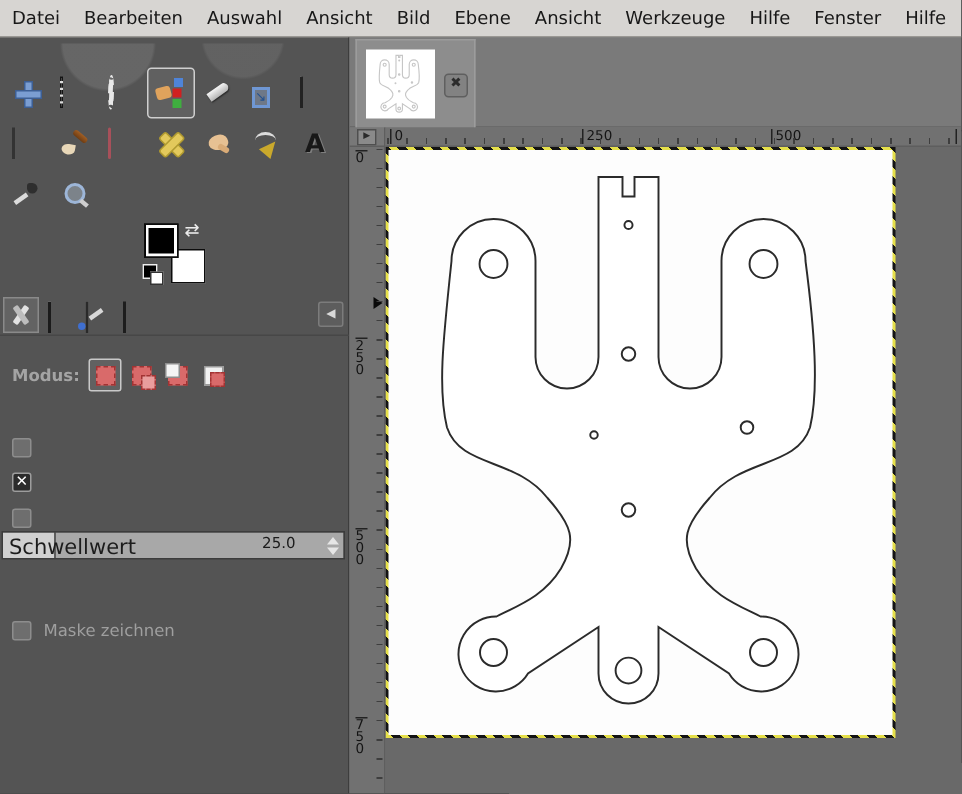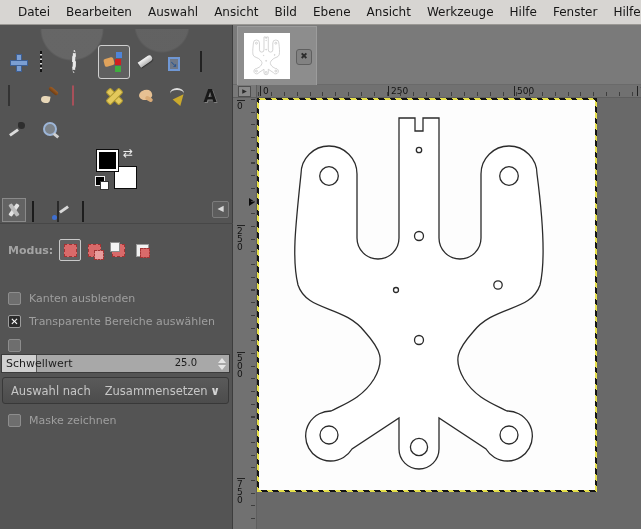--- a/index.html
+++ b/index.html
@@ -2,21 +2,21 @@
 <html><head>
 <meta charset="utf-8">
 <style>
   html,body{margin:0;padding:0;background:#3c3c3c;}
   #app{position:relative;width:641px;height:529px;overflow:hidden;
        font-family:"DejaVu Sans","Liberation Sans",sans-serif;
        background:#545454;-webkit-user-select:none;user-select:none;}
 
   
   .menubar{position:absolute;left:0;top:0;width:641px;height:25px;background:#d7d5d2;
-           border-bottom:1px solid #9a9894;display:flex;align-items:center;padding-left:10px;box-sizing:border-box;}
+           border-bottom:1px solid #9a9894;display:flex;align-items:center;box-sizing:border-box;}
   .menu-item{font-size:12px;color:#171717;padding:3px 8px;cursor:default;}
 
   
   .left-panel{position:absolute;left:0;top:25px;width:233px;bottom:0;background:#545454;border-right:1px solid #3d3d3d;box-sizing:border-box;}
 
   .toolbox{position:absolute;left:2px;top:20px;width:230px;display:flex;flex-wrap:wrap;}
   .toolbox::before{content:"";position:absolute;left:0;top:-16px;width:230px;height:40px;
       background:radial-gradient(circle at 70px 0px, rgba(190,190,190,.17) 0 30px, transparent 32px),
                  radial-gradient(circle at 160px -4px, rgba(190,190,190,.13) 0 26px, transparent 28px);}
   .tool{width:32px;height:34px;display:flex;align-items:center;justify-content:center;position:relative;border:1px solid transparent;border-radius:3px;box-sizing:border-box;}
@@ -90,21 +90,21 @@
   .mode-int::after{content:"";position:absolute;right:-2px;bottom:-2px;width:8px;height:8px;background:#d96a6a;border:1px dashed #a23333;}
 
   .cb-row{position:absolute;left:8px;display:flex;align-items:center;height:16px;}
   .cb{width:13px;height:13px;border:1px solid #8d8d8d;background:#6e6e6e;border-radius:2px;margin-right:8px;box-sizing:border-box;position:relative;flex:none;}
   .cb.on{background:#2b2b2b;border-color:#9d9d9d;}
   .cb.on::after{content:"✕";position:absolute;left:0;top:-1px;width:11px;text-align:center;font-size:10px;font-weight:bold;color:#fff;line-height:13px;}
   .cb-label{font-size:11px;color:#9f9f9f;white-space:nowrap;}
 
   .slider{position:absolute;left:1px;top:329px;width:229px;height:19px;border:1px solid #3c3c3c;box-sizing:border-box;
           background:linear-gradient(to right,#d0d0d0 0 34px,#5c5c5c 34px 35px,#a8a8a8 35px);}
-  .slider-label{position:absolute;left:4px;top:2px;font-size:11px;color:#1c1c1c;}
+  .slider-label{position:absolute;left:4px;top:2px;font-size:14px;color:#1c1c1c;}
   .slider-value{position:absolute;right:32px;top:2px;font-size:10px;color:#1c1c1c;}
   .spinner{position:absolute;right:2px;top:2px;width:11px;height:13px;}
   .spin-up{position:absolute;left:2px;top:1px;width:0;height:0;border-left:4px solid transparent;border-right:4px solid transparent;border-bottom:5px solid #e6e6e6;}
   .spin-down{position:absolute;left:2px;bottom:0;width:0;height:0;border-left:4px solid transparent;border-right:4px solid transparent;border-top:5px solid #e6e6e6;}
 
   .dropdown{position:absolute;left:2px;top:352px;width:227px;height:27px;border:1px solid #383838;border-radius:3px;
             background:linear-gradient(#5a5a5a,#4c4c4c);display:flex;align-items:center;box-sizing:border-box;padding:0 8px;}
   .dd-label{font-size:11.5px;color:#c6c6c6;}
   .dd-value{font-size:11.5px;color:#c6c6c6;margin-left:14px;}
   .dd-chevron{margin-left:auto;font-size:12px;font-weight:bold;color:#d4d4d4;}
@@ -273,44 +273,37 @@
       <span class="mode-btn">
           <span class="mode-ic mode-sub"></span>
         </span>
       <span class="mode-btn">
           <span class="mode-ic mode-int"></span>
         </span>
     </div>
 
     <div class="cb-row" style="top:265px">
       <span class="cb"></span>
-      <span class="cb-label">Kanten ausblenden</span>
     </div>
     <div class="cb-row" style="top:288px">
       <span class="cb on"></span>
-      <span class="cb-label">Transparente Bereiche auswählen</span>
     </div>
     <div class="cb-row" style="top:312px">
       <span class="cb"></span>
     </div>
 
     <div class="slider">
       <span class="slider-label">Schwellwert</span>
       <span class="slider-value">25.0</span>
       <span class="spinner">
         <span class="spin-up"></span>
         <span class="spin-down"></span>
       </span>
     </div>
 
-    <div class="dropdown">
-      <span class="dd-label">Auswahl nach</span>
-      <span class="dd-value">Zusammensetzen</span>
-      <span class="dd-chevron">∨</span>
-    </div>
 
     <div class="cb-row" style="top:387px">
       <span class="cb"></span>
       <span class="cb-label">Maske zeichnen</span>
     </div>
   </div>
 
   <div class="main">
     <div class="tabbar">
       <div class="image-tab">

